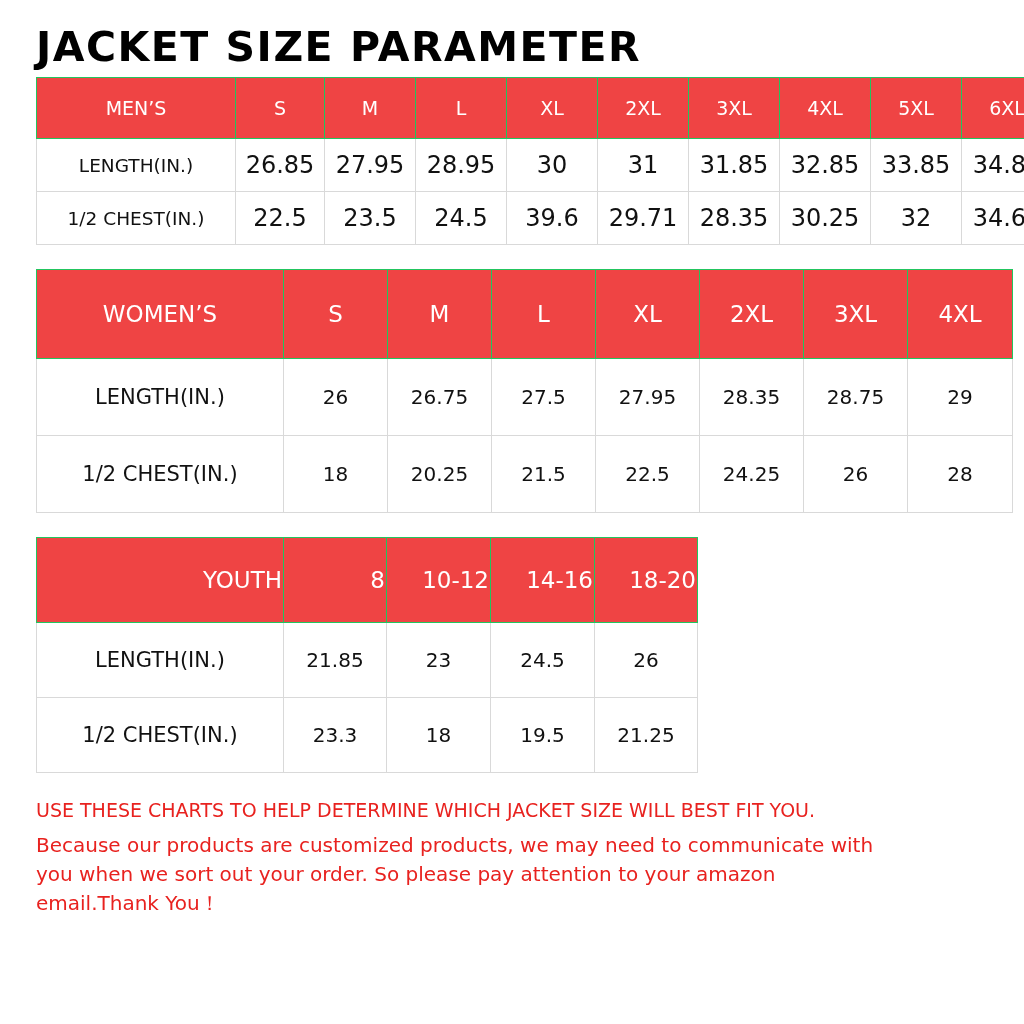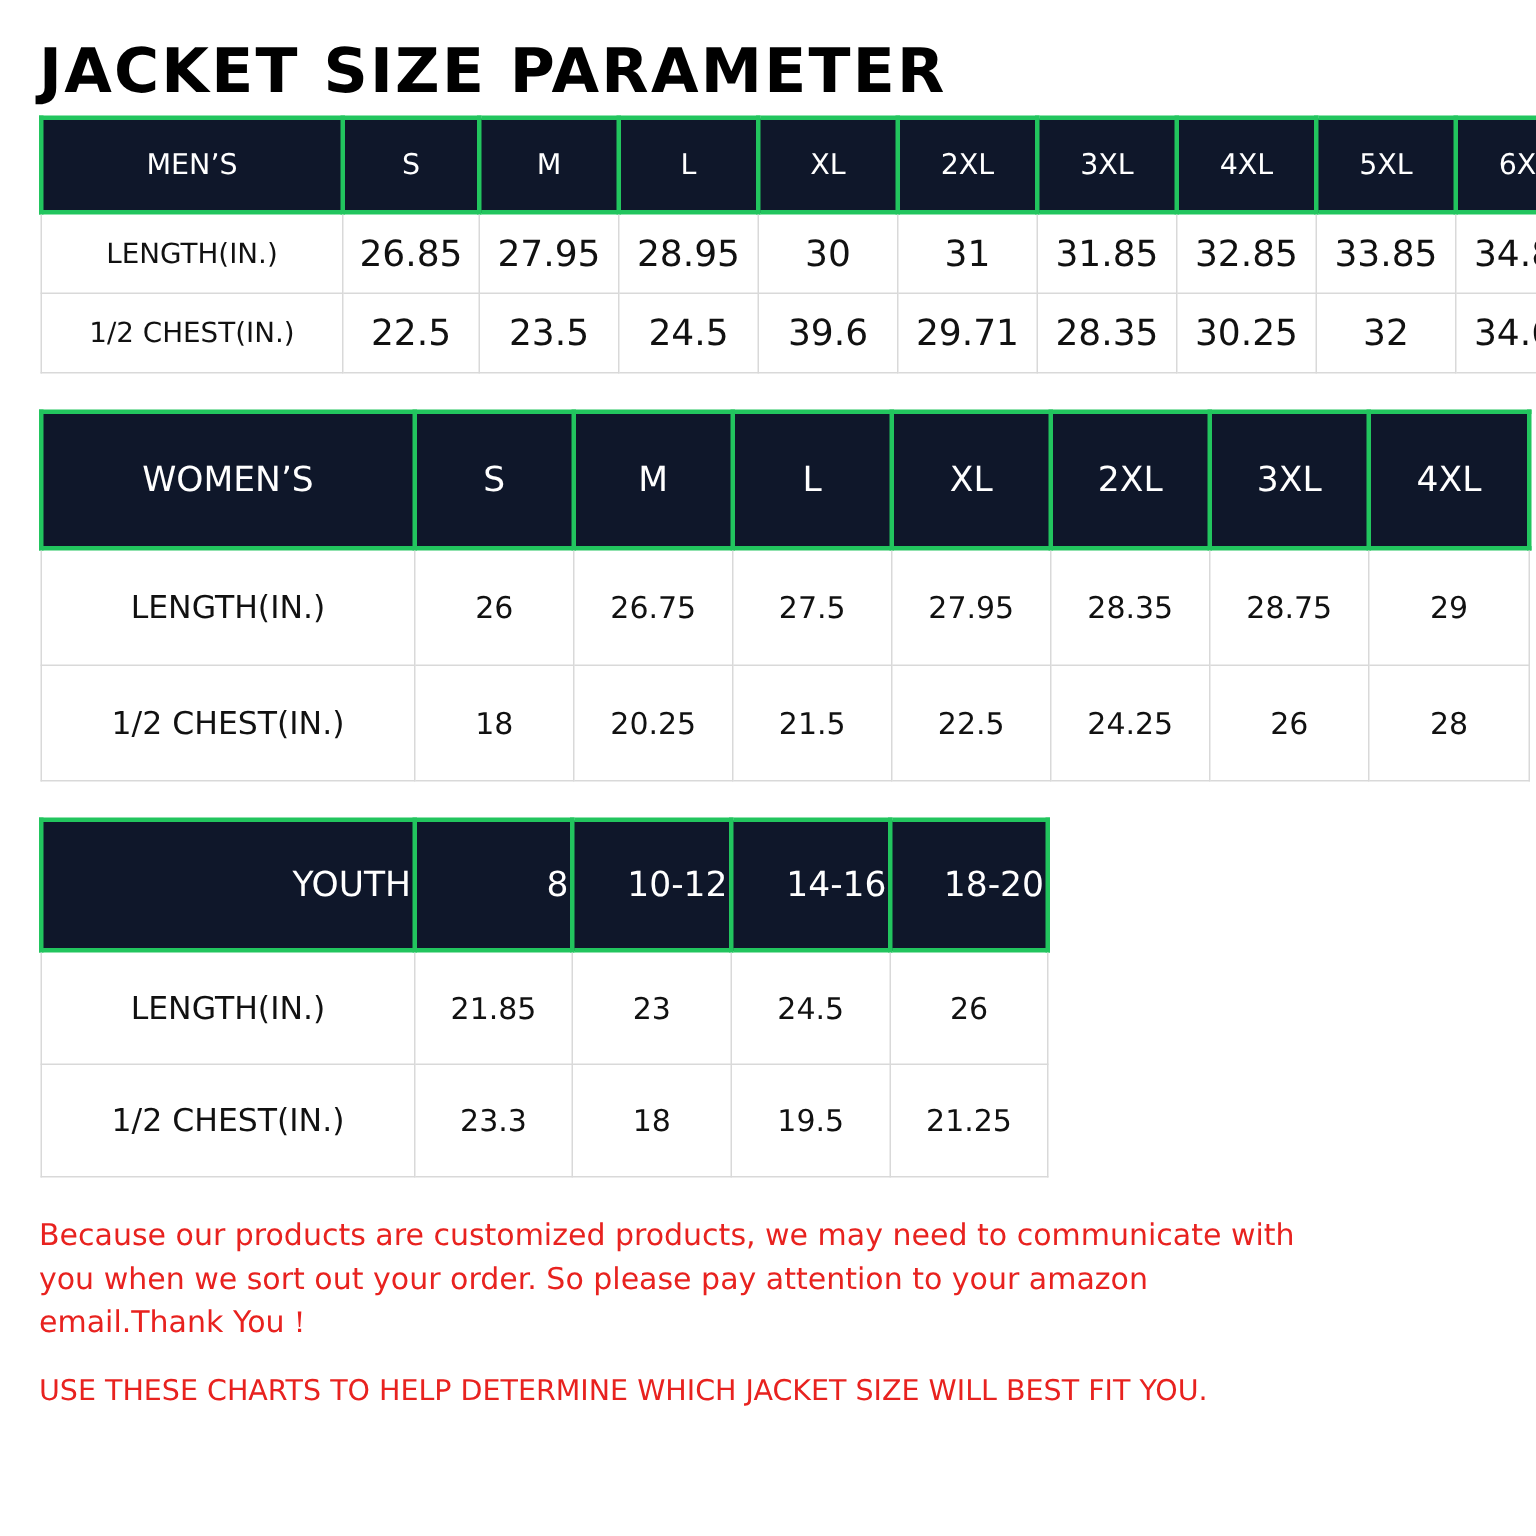--- a/index.html
+++ b/index.html
@@ -12,21 +12,21 @@
     height: 1024px;
     font-family: "DejaVu Sans", sans-serif;
     color: #111111;
     position: relative;
     overflow: hidden;
   }
   .page {
     box-sizing: border-box;
     width: 900px;
     height: 1024px;
-    padding: 22px 24px 10px 26px;
+    padding: 22px 24px 10px 36px;
   }
   .title {
     font-family: "DejaVu Sans", sans-serif;
     font-size: 41px;
     font-weight: bold;
     letter-spacing: 1.5px;
     color: #000000;
     margin: 4px 0 8px 0;
     line-height: 1.05;
   }
@@ -45,23 +45,23 @@
   }
   table.size-table td, table.size-table th {
     border: 1px solid #d9d9d9;
     text-align: center;
     vertical-align: middle;
     font-weight: normal;
     color: #111111;
     background: #ffffff;
   }
   table.size-table thead td {
-    background: #0f172a;
+    background: #ef4444;
     color: #ffffff;
-    border: 3px solid #22c55e;
+    border: 1px solid #22c55e;
   }
   
   #men-table { width: 976px; }
   #men-table thead td { height: 58px; font-size: 19px; }
   #men-table tbody td { height: 50px; font-size: 24px; }
   #men-table .rowhead { font-size: 18.5px; }
   
   #women-table { width: 952px; border-radius: 25px; }
   #women-table thead td { height: 86px; font-size: 23px; }
   #women-table tbody td { height: 74px; font-size: 20px; }
@@ -193,16 +193,16 @@
       <tr>
         <td class="rowhead">1/2 CHEST(IN.)</td>
         <td>23.3</td>
         <td>18</td>
         <td>19.5</td>
         <td>21.25</td>
       </tr>
     </tbody>
   </table>
 
+  <p class="footer-note second">USE THESE CHARTS TO HELP DETERMINE WHICH JACKET SIZE WILL BEST FIT YOU.</p>
   <p class="footer-note">Because our products are customized products, we may need to communicate with you when we sort out your order. So please pay attention to your amazon email.Thank You！</p>
-  <p class="footer-note second">USE THESE CHARTS TO HELP DETERMINE WHICH JACKET SIZE WILL BEST FIT YOU.</p>
 
 </div>
 
 </body></html>

